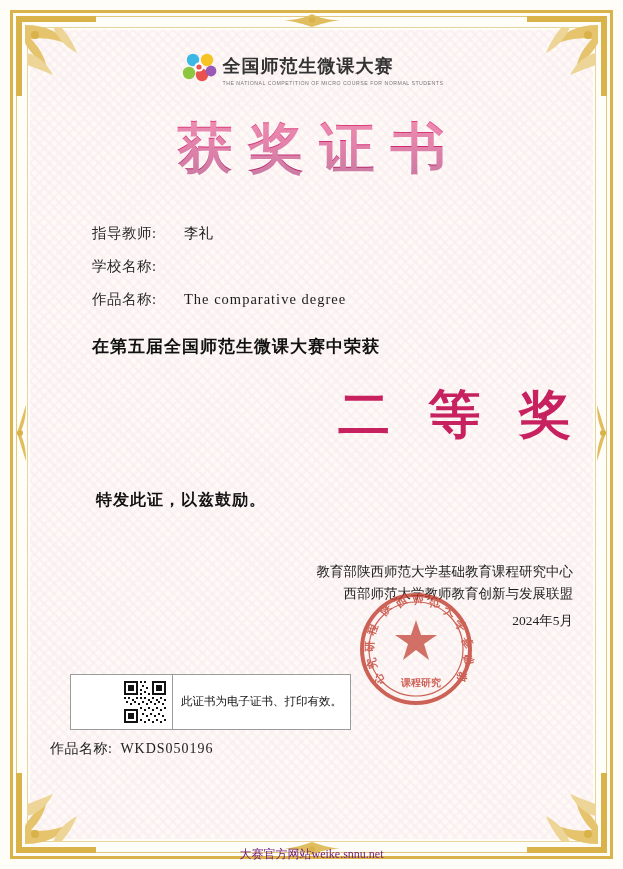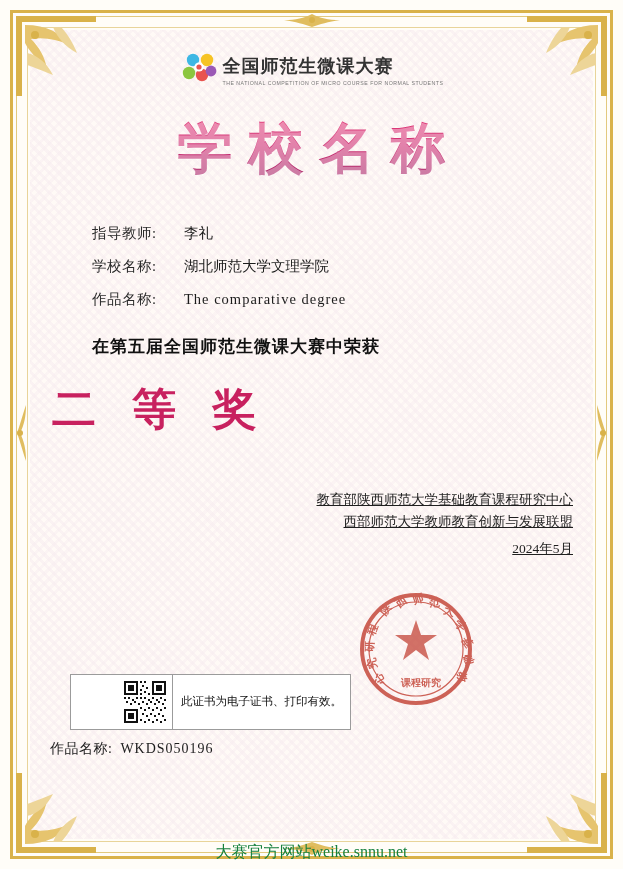--- a/index.html
+++ b/index.html
@@ -156,24 +156,24 @@
     padding-left: 52px;
     font-family: "Liberation Serif", serif;
     font-weight: bold;
     font-size: 17px;
     color: #111111;
     letter-spacing: 1px;
   }
 
   .award-name {
     margin-top: 22px;
-    text-align: left;
+    text-align: right;
     font-family: "Liberation Sans", sans-serif;
     font-weight: bold;
-    font-size: 44px;
+    font-size: 52px;
     letter-spacing: 12px;
     text-indent: 12px;
     color: #c8215f;
   }
 
   .encourage {
     margin-top: 40px;
     padding-left: 56px;
     font-family: "Liberation Serif", serif;
     font-weight: bold;
@@ -185,21 +185,20 @@
   .issuers {
     margin-top: 50px;
     text-align: right;
     padding-right: 10px;
     font-family: "Liberation Serif", serif;
     font-size: 13.5px;
     color: #1f1f1f;
     line-height: 1.65;
     position: relative;
     z-index: 1;
-    text-decoration: underline;
   }
   .issuer-date {
     margin-top: 4px;
     font-size: 13.5px;
   }
 
   
   .seal {
     position: absolute;
     right: 108px;
@@ -252,22 +251,22 @@
     margin-left: 8px;
     letter-spacing: 1px;
   }
 
   .footer {
     position: absolute;
     left: 0; right: 0;
     bottom: 6px;
     text-align: center;
     font-family: "Liberation Serif", serif;
-    font-size: 16px;
-    color: #15803d;
+    font-size: 12px;
+    color: #701a75;
   }
 </style>
 </head>
 <body>
 
 <div id="certificate">
 
   <div class="border-outer"></div>
   <div class="border-mid"></div>
   <div class="border-inner"></div>
@@ -348,41 +347,41 @@
           <circle cx="19" cy="17" r="4.6" fill="#ffffff"></circle>
           <circle cx="19" cy="17" r="2.6" fill="#e8534f"></circle>
         </svg>
       </span>
       <span class="logo-text">
         <div class="logo-cn">全国师范生微课大赛</div>
         <div class="logo-en">THE NATIONAL COMPETITION OF MICRO COURSE FOR NORMAL STUDENTS</div>
       </span>
     </div>
 
-    <div class="main-title">学校名称</div>
+    <div class="main-title">获奖证书</div>
 
     <div class="fields">
       <div class="field-row">
         <span class="field-label">指导教师:</span>
         <span class="field-value">李礼</span>
       </div>
       <div class="field-row">
         <span class="field-label">学校名称:</span>
-        <span class="field-value">湖北师范大学文理学院</span>
       </div>
       <div class="field-row">
         <span class="field-label">作品名称:</span>
         <span class="field-value latin">The comparative degree</span>
       </div>
     </div>
 
     <div class="award-line">在第五届全国师范生微课大赛中荣获</div>
 
     <div class="award-name">二 等 奖</div>
 
+    <div class="encourage">特发此证，以兹鼓励。</div>
 
     <div class="issuers">
       <div>教育部陕西师范大学基础教育课程研究中心</div>
       <div>西部师范大学教师教育创新与发展联盟</div>
       <div class="issuer-date">2024年5月</div>
     </div>
 
     <div class="seal">
       <svg width="118" height="118" viewBox="0 0 118 118">
         <g stroke="#c0392b" fill="none">

